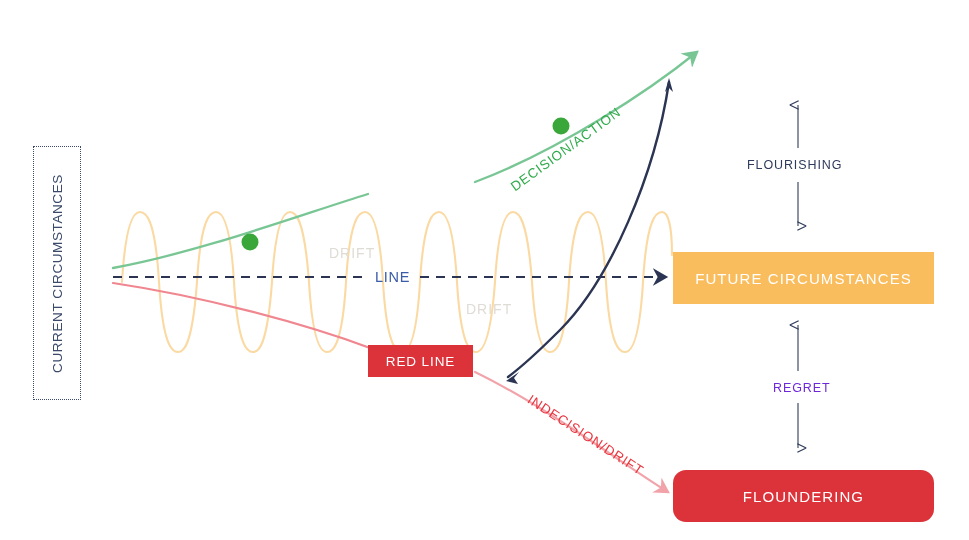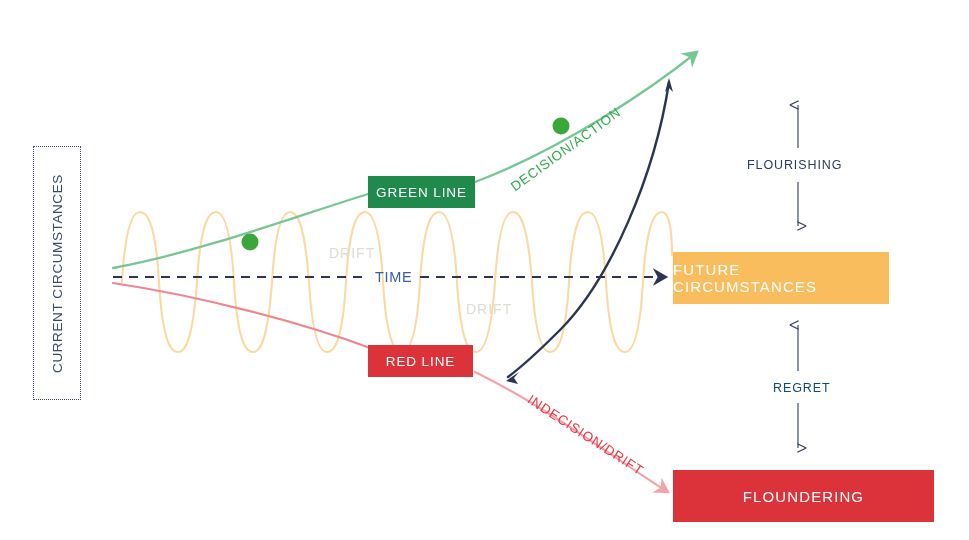--- a/index.html
+++ b/index.html
@@ -54,21 +54,21 @@
     align-items: center;
     justify-content: center;
     color: #ffffff;
     font-size: 15px;
     letter-spacing: 1.1px;
   }
   .blk-flourishing {
     left: 673px; top: 25px; width: 261px; height: 52px;
   }
   .blk-future {
-    left: 673px; top: 252px; width: 216px; height: 52px;
+    left: 673px; top: 252px; width: 261px; height: 52px;
   }
   .blk-floundering {
     left: 673px; top: 470px; width: 261px; height: 52px;
   }
 
   
   .tag {
     position: absolute;
     display: flex;
     align-items: center;
@@ -92,21 +92,21 @@
     letter-spacing: 0.7px;
   }
   .lbl-satisfaction {
     left: 747px; top: 158px;
     color: #2f3b5c;
     font-size: 12.5px;
     letter-spacing: 0.9px;
   }
   .lbl-regret {
     left: 773px; top: 381px;
-    color: #0c4a6e;
+    color: #6d28d9;
     font-size: 12.5px;
     letter-spacing: 0.9px;
   }
   .lbl-drift {
     color: #dfdcd6;
     font-size: 14px;
     letter-spacing: 1px;
   }
   .lbl-drift-1 { left: 329px; top: 245px; }
   .lbl-drift-2 { left: 466px; top: 301px; }
@@ -214,33 +214,30 @@
 
   <div class="current-box">
     <span class="vtext">CURRENT CIRCUMSTANCES</span>
   </div>
 
 
   <div class="blk blk-future" style="background:#fabd5e;">
     <span>FUTURE CIRCUMSTANCES</span>
   </div>
 
-  <div class="blk blk-floundering" style="background:#dc323a;">
+  <div class="blk blk-floundering" style="background:#dc323a;border-radius:13px;">
     <span>FLOUNDERING</span>
   </div>
 
-  <div class="tag tag-green" style="background:#1f8a4c;">
-    <span>GREEN LINE</span>
-  </div>
 
   <div class="tag tag-red" style="background:#dc323a;">
     <span>RED LINE</span>
   </div>
 
-  <div class="lbl lbl-time">TIME</div>
+  <div class="lbl lbl-time">LINE</div>
 
   <div class="lbl lbl-satisfaction">FLOURISHING</div>
 
   <div class="lbl lbl-regret">REGRET</div>
 
   <div class="lbl lbl-drift lbl-drift-1">DRIFT</div>
 
   <div class="lbl lbl-drift lbl-drift-2">DRIFT</div>
 
   <div class="rot-lbl lbl-decision">DECISION/ACTION</div>

